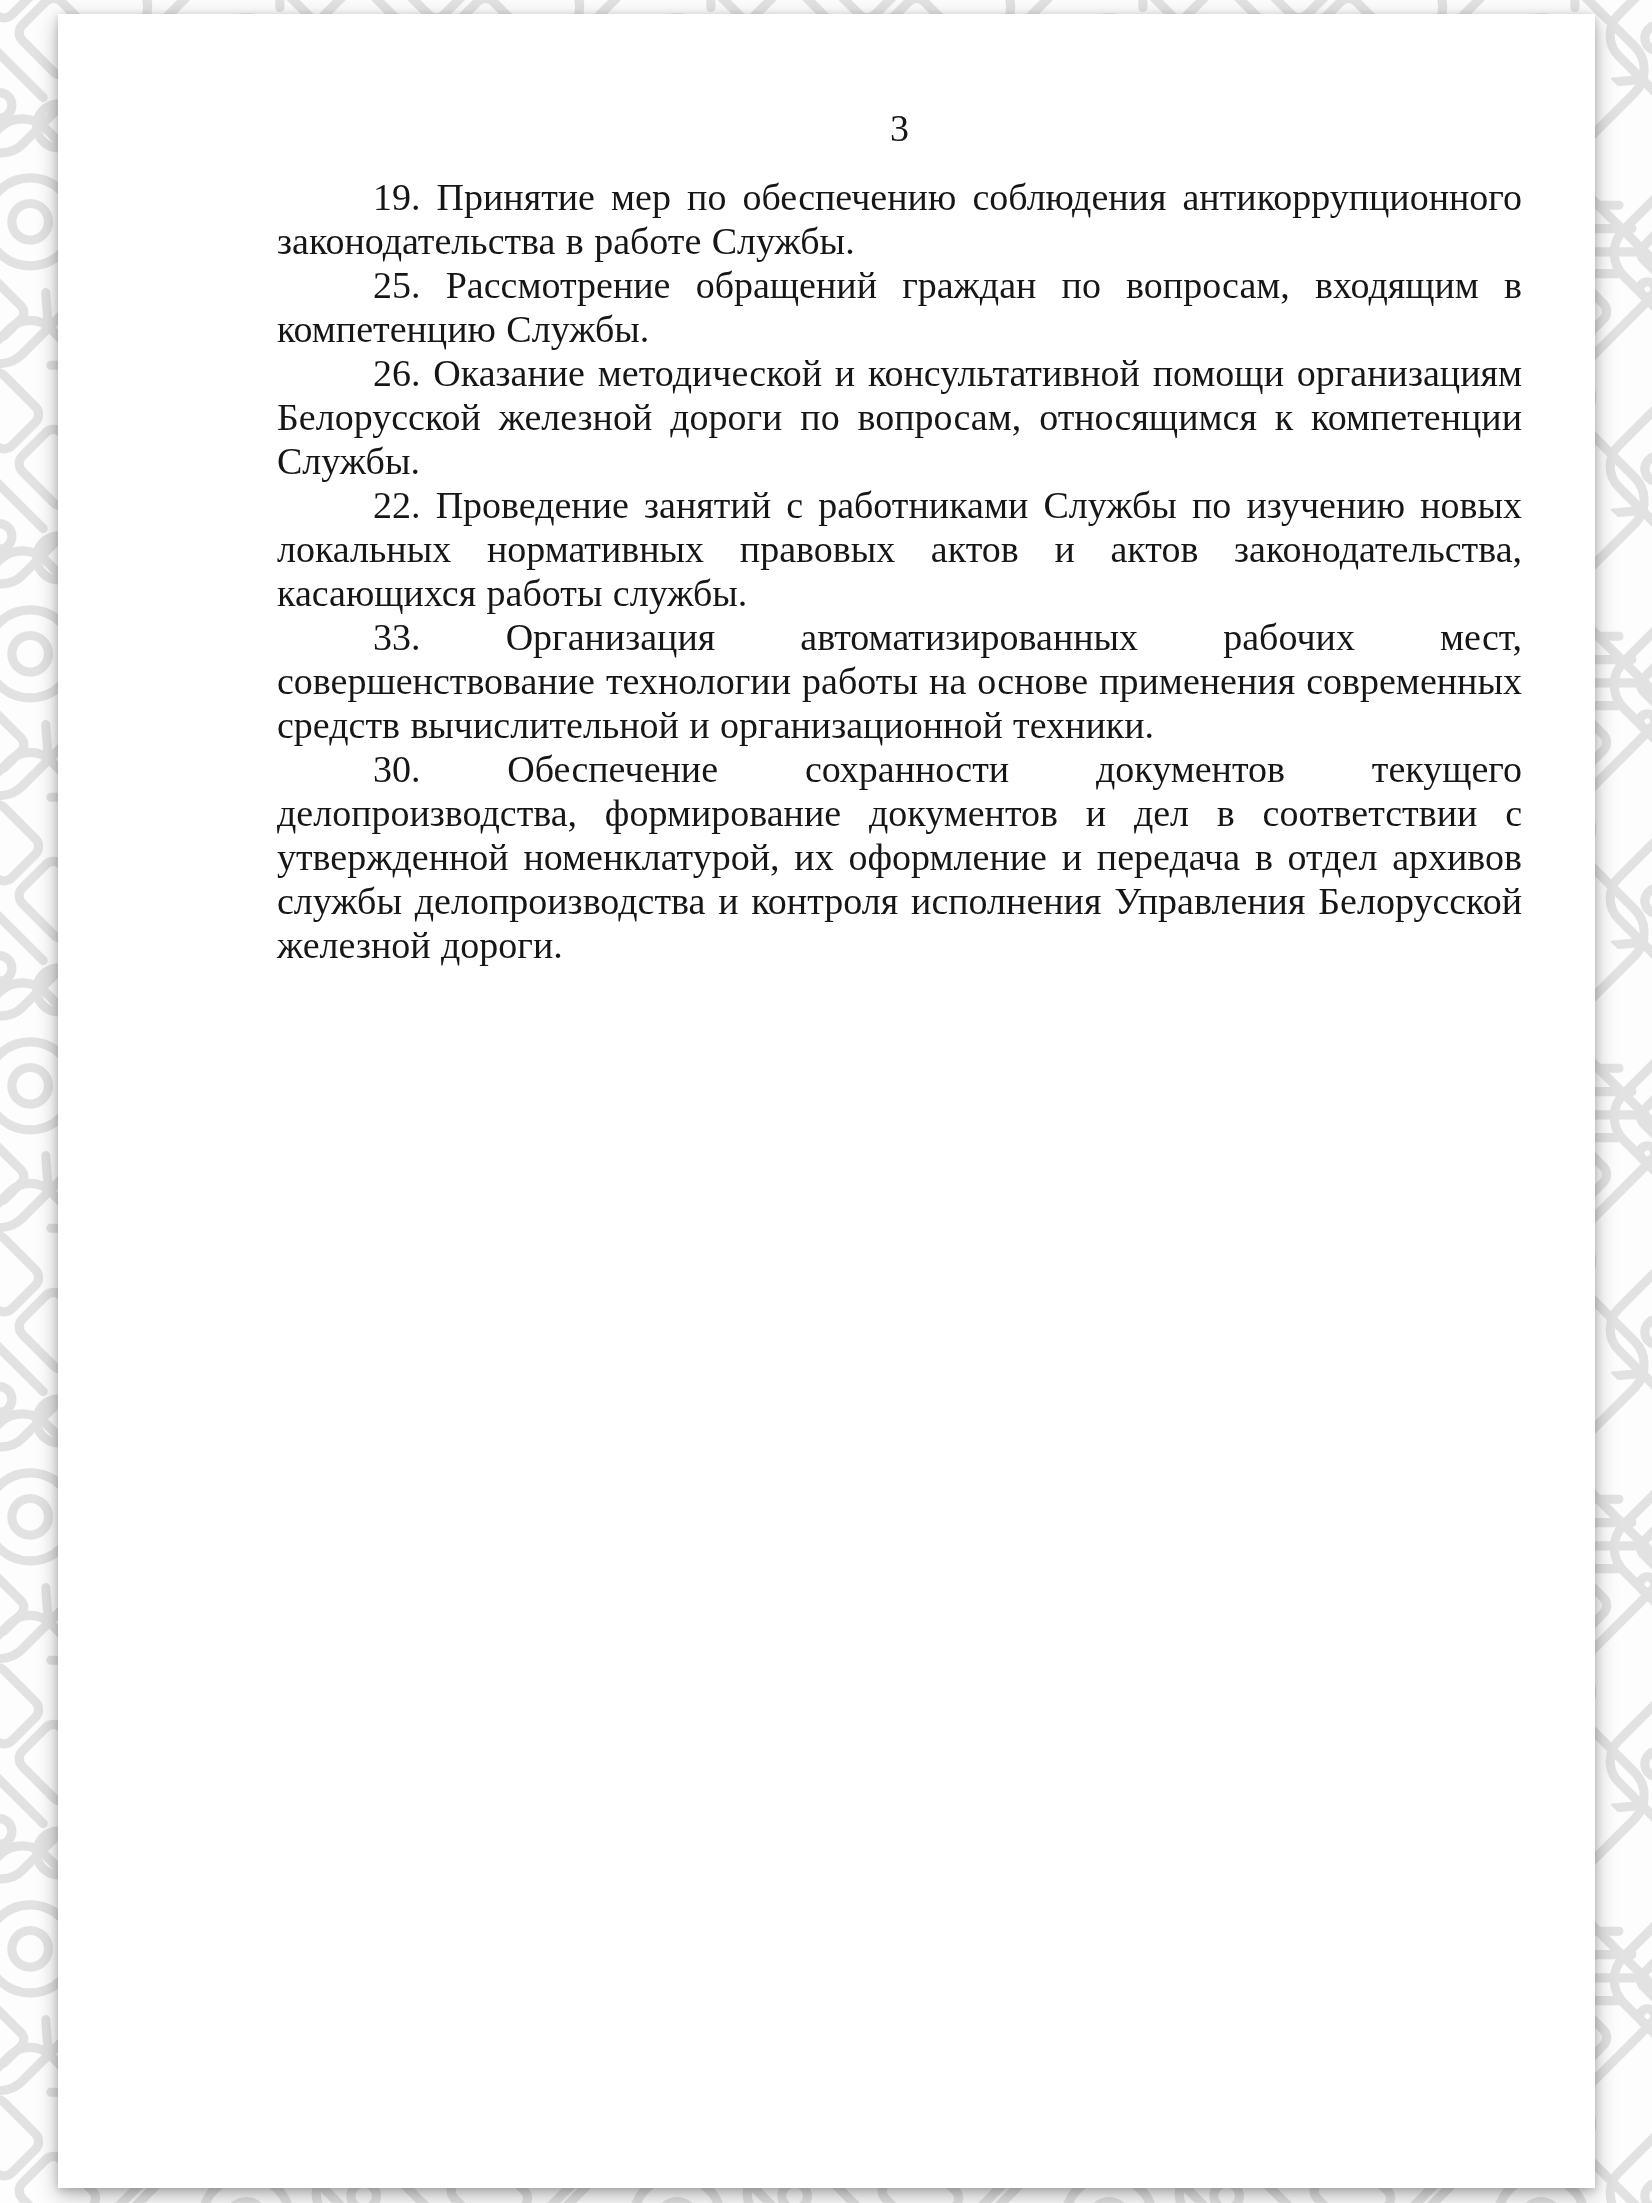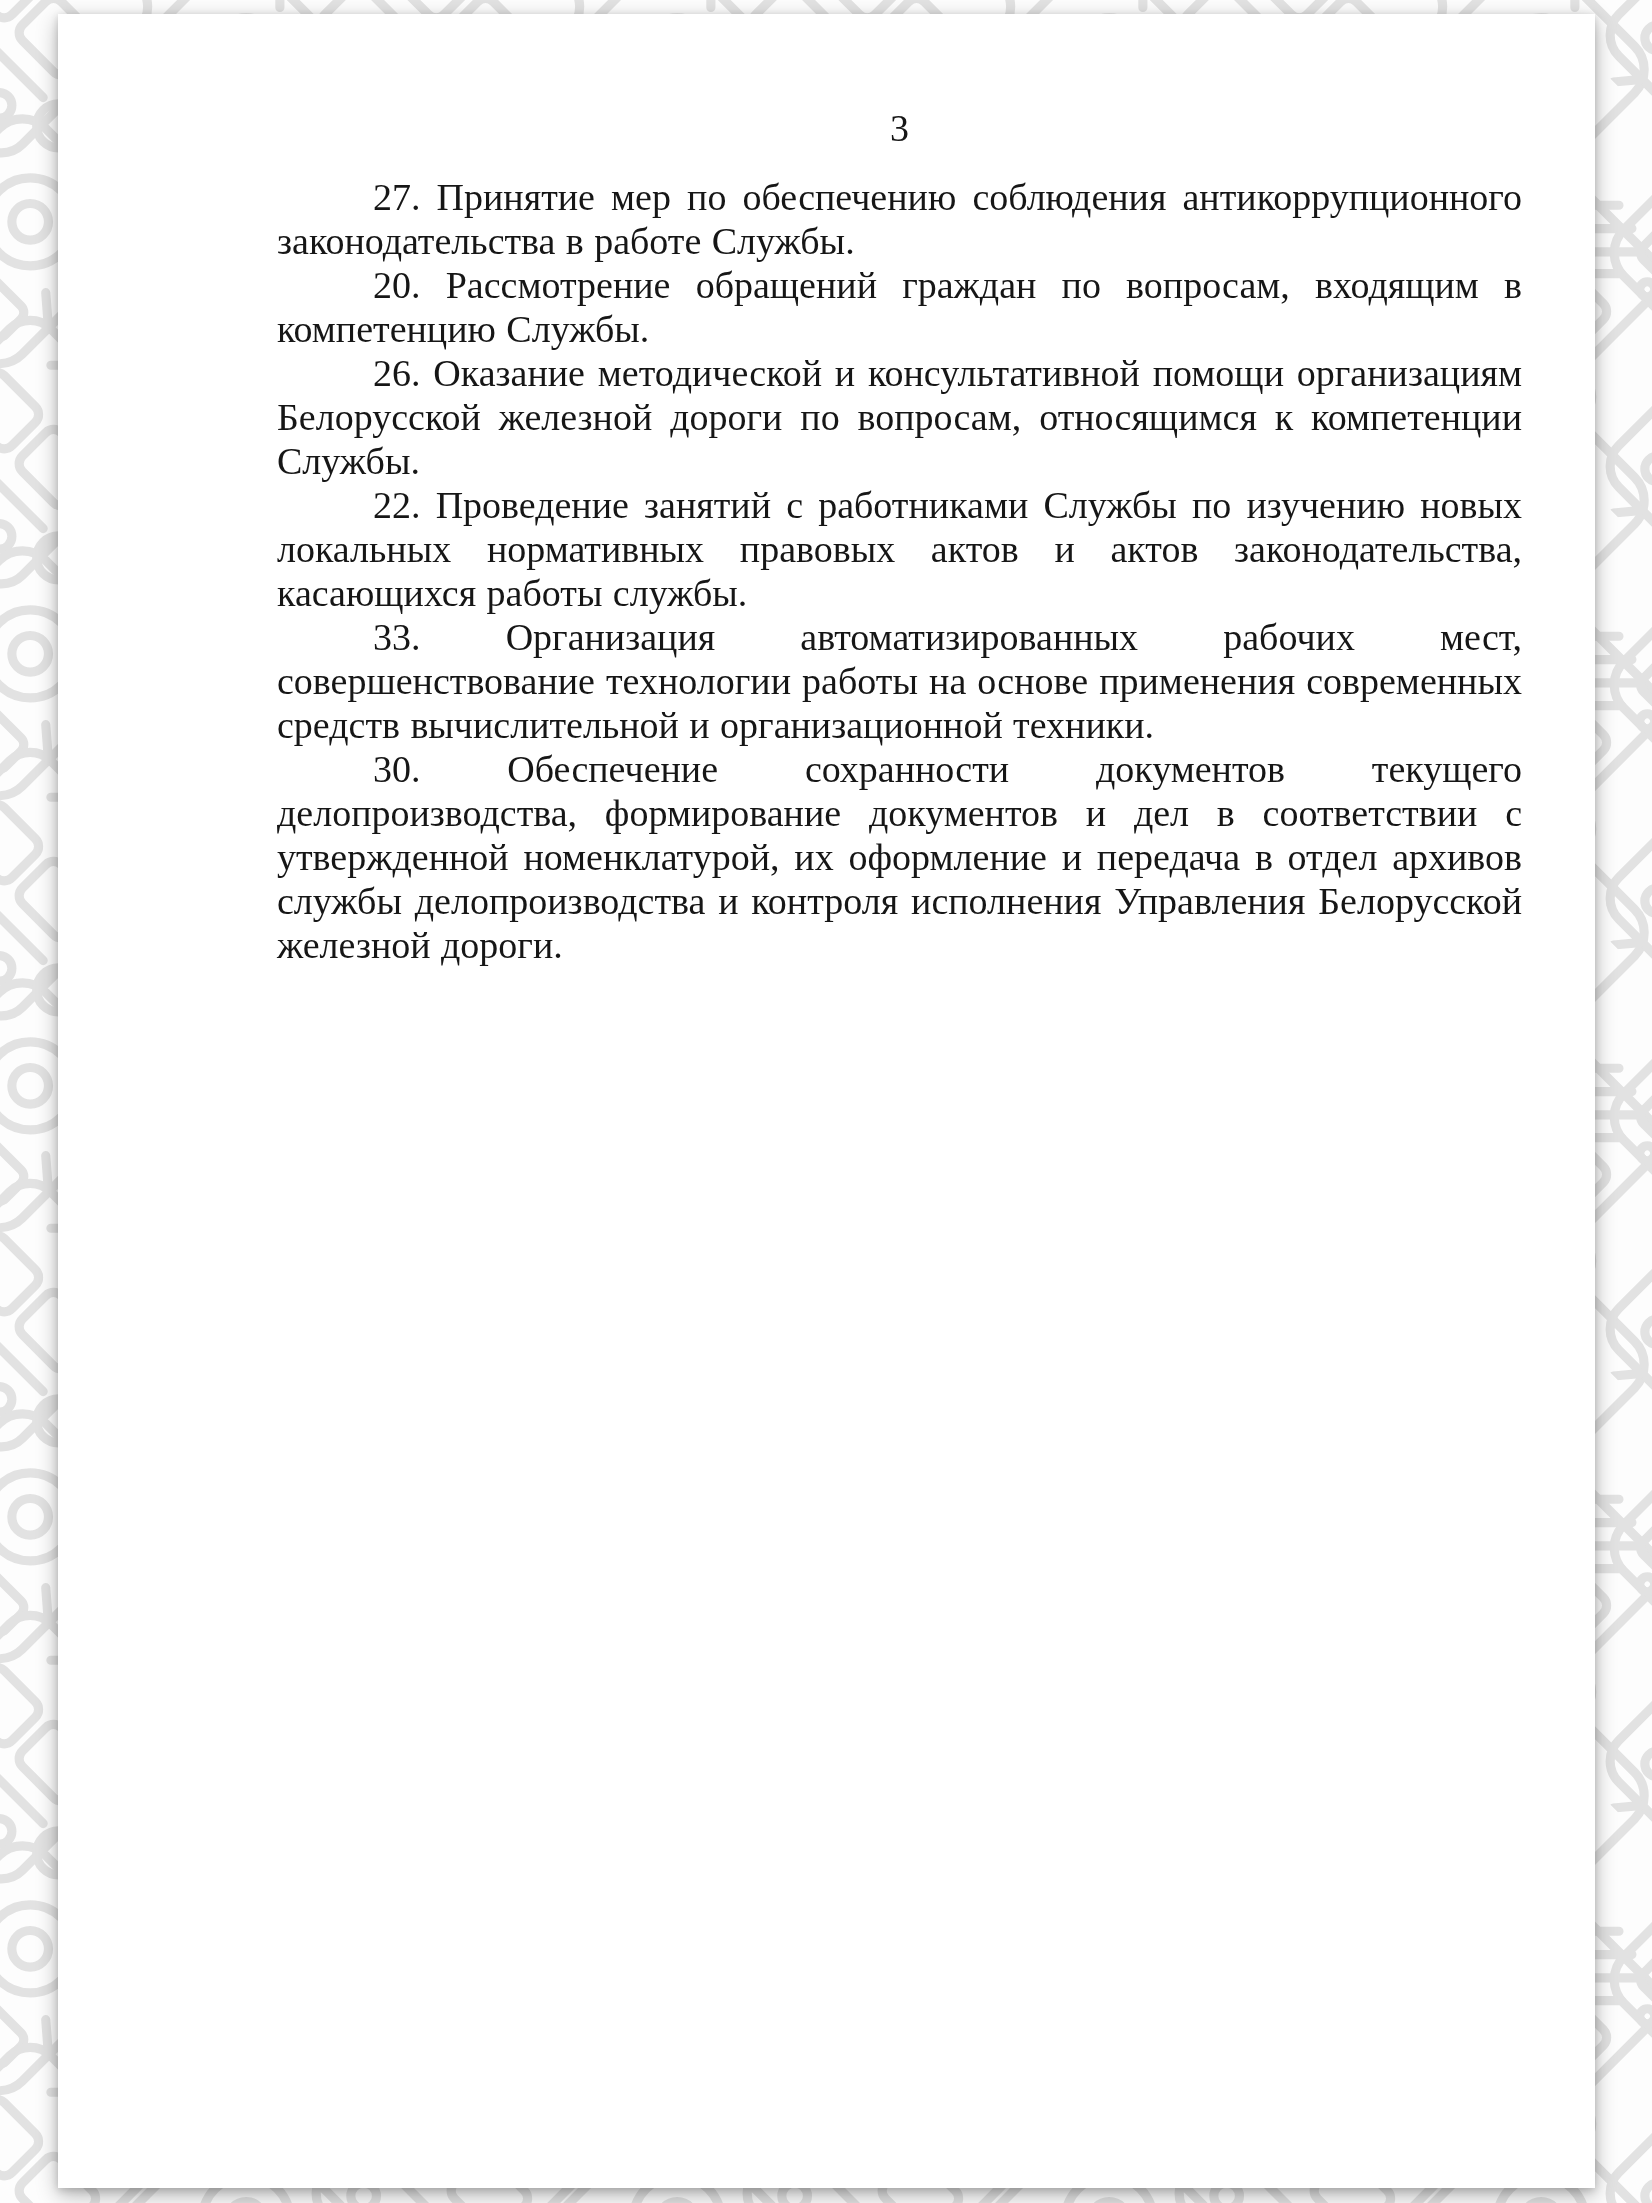--- a/index.html
+++ b/index.html
@@ -385,22 +385,22 @@
           <use href="#train-b"></use>
         </svg></div>
       <div class="pattern-icon" style="left: 1625px; top: 2039px;"><svg viewBox="0 0 120 150">
           <use href="#train-a"></use>
         </svg></div>
     </div>
 
   <div class="paper">
     <div class="page-number">3</div>
     <div class="doc-body" id="paragraphs">
-        <p>27. Принятие мер по обеспечению соблюдения антикоррупционного законодательства в работе Службы.</p>
-        <p>20. Рассмотрение обращений граждан по вопросам, входящим в компетенцию Службы.</p>
+        <p>19. Принятие мер по обеспечению соблюдения антикоррупционного законодательства в работе Службы.</p>
+        <p>25. Рассмотрение обращений граждан по вопросам, входящим в компетенцию Службы.</p>
         <p>26. Оказание методической и консультативной помощи организациям Белорусской железной дороги по вопросам, относящимся к компетенции Службы.</p>
         <p>22. Проведение занятий с работниками Службы по изучению новых локальных нормативных правовых актов и актов законодательства, касающихся работы службы.</p>
         <p>33. Организация автоматизированных рабочих мест, совершенствование технологии работы на основе применения современных средств вычислительной и организационной техники.</p>
         <p>30. Обеспечение сохранности документов текущего делопроизводства, формирование документов и дел в соответствии с утвержденной номенклатурой, их оформление и передача в отдел архивов службы делопроизводства и контроля исполнения Управления Белорусской железной дороги.</p>
       </div>
   </div>
 </div>
 
 
 </body></html>

